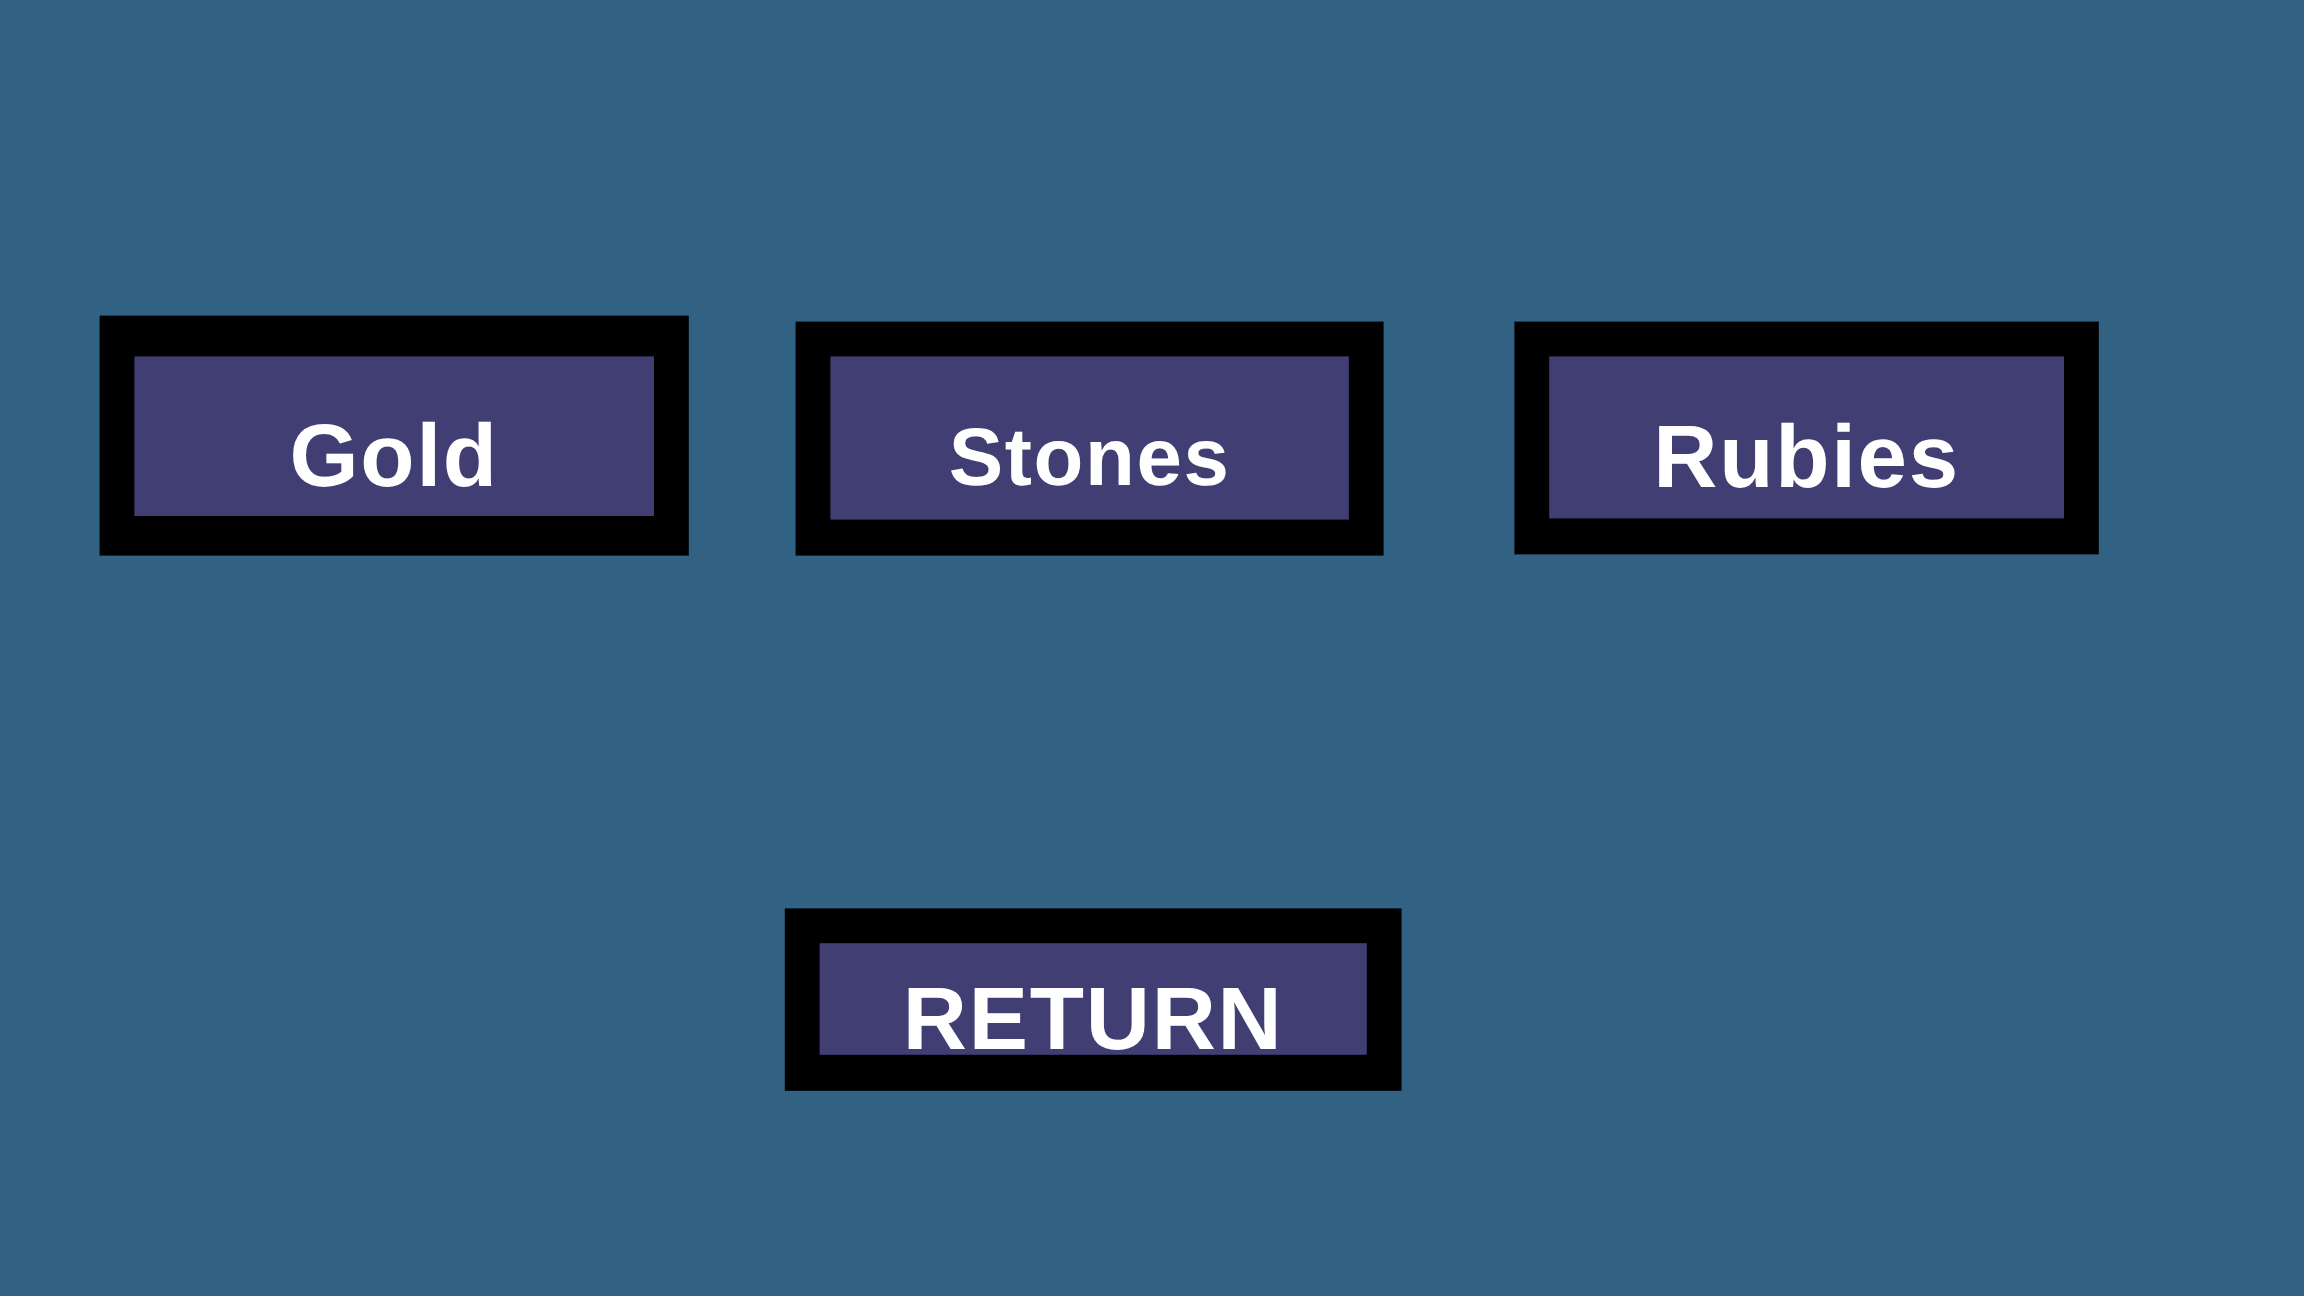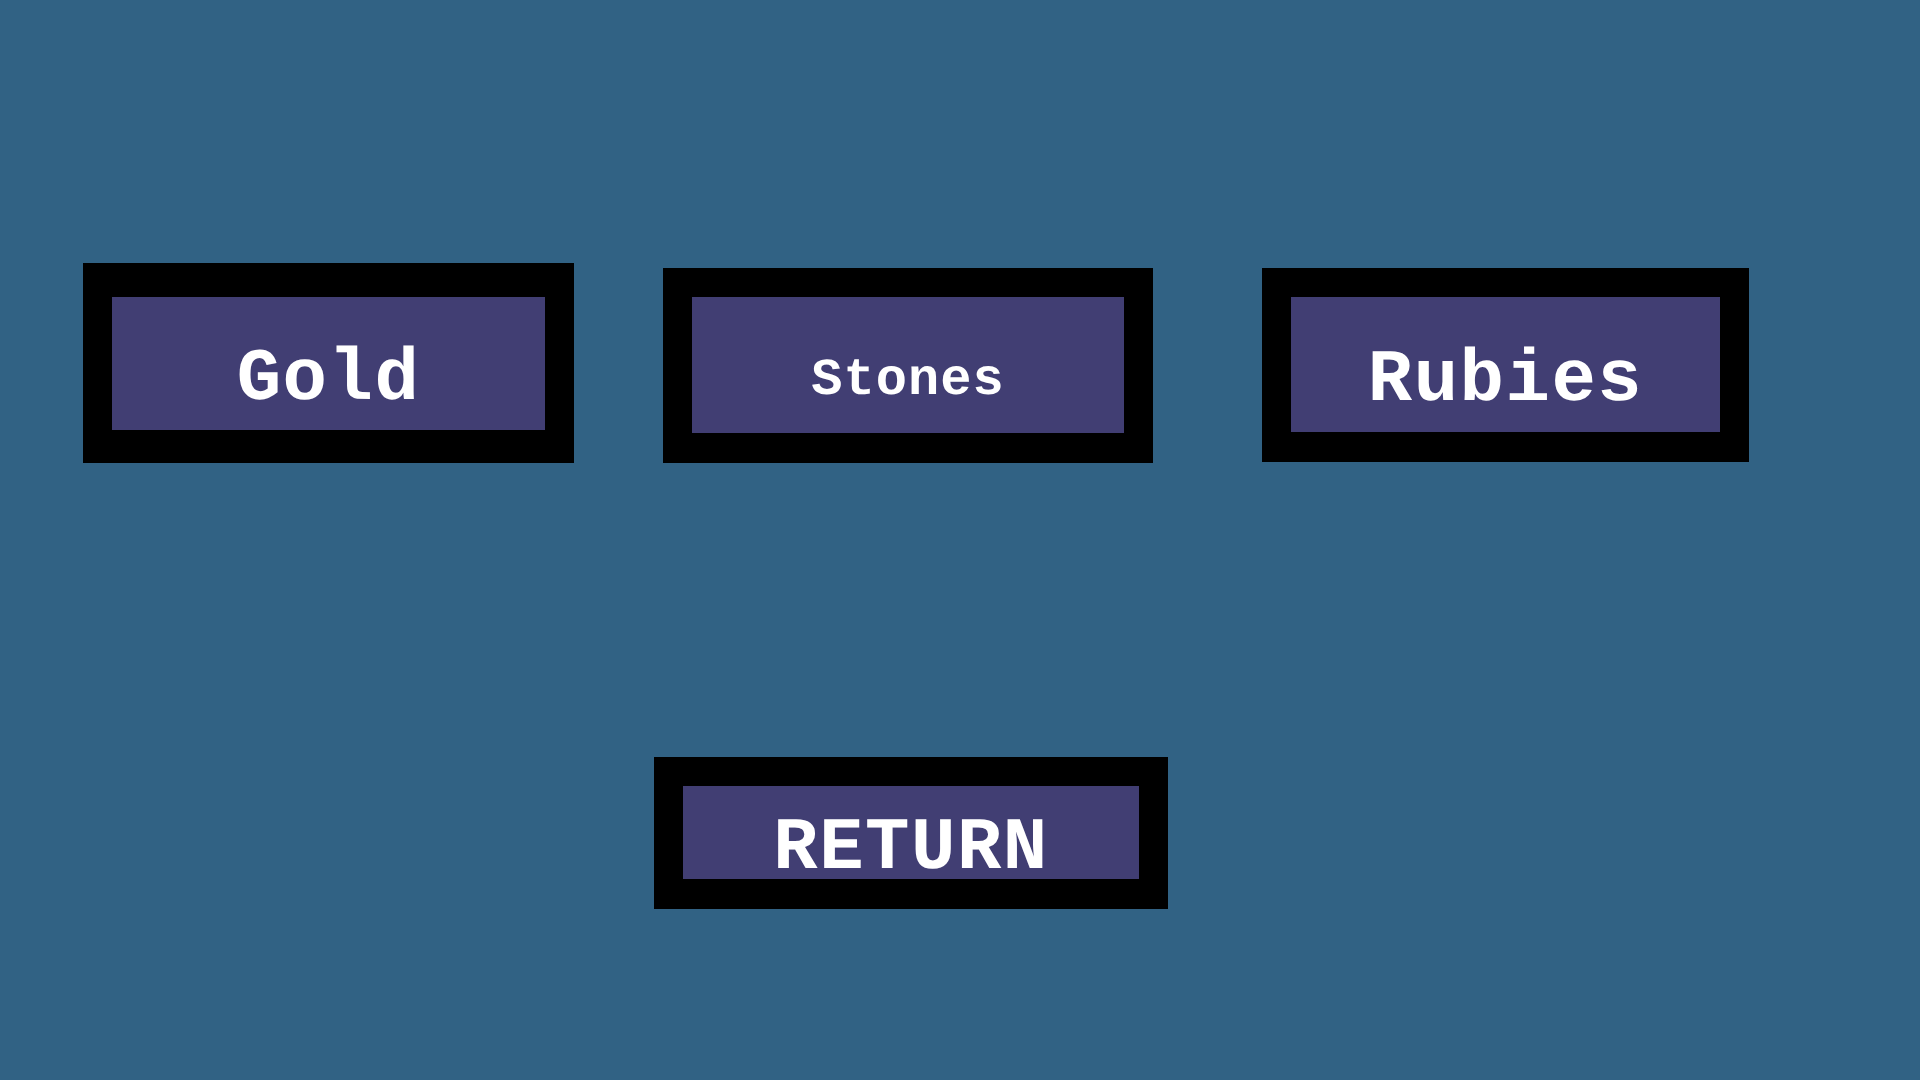--- a/index.html
+++ b/index.html
@@ -43,21 +43,21 @@
     height: 100%;
     background: #413E73;
     display: flex;
     align-items: center;
     justify-content: center;
     overflow: hidden;
   }
 
   .btn-label {
     color: #FFFFFF;
-    font-family: Liberation Mono, monospace;
+    font-family: Liberation Sans, sans-serif;
     font-weight: 700;
     letter-spacing: 0.02em;
     line-height: 1;
     white-space: nowrap;
     text-rendering: geometricPrecision;
     transform: scaleY(1.0);
     margin-top: 32px;
   }
 
   
@@ -85,21 +85,21 @@
   #btn-return {
     left: 654px;
     top: 757px;
     width: 514px;
     height: 152px;
     padding: 29px 29px 30px 29px;
   }
 
   
   #btn-gold   .btn-label { font-size: 74px; }
-  #btn-stones .btn-label { font-size: 52px; }
+  #btn-stones .btn-label { font-size: 68px; }
   #btn-rubies .btn-label { font-size: 74px; }
   #btn-return .btn-label { font-size: 74px; }
 
 </style>
 </head>
 <body>
 
 <div id="screen">
 
   <div class="pixel-button" id="btn-gold">

